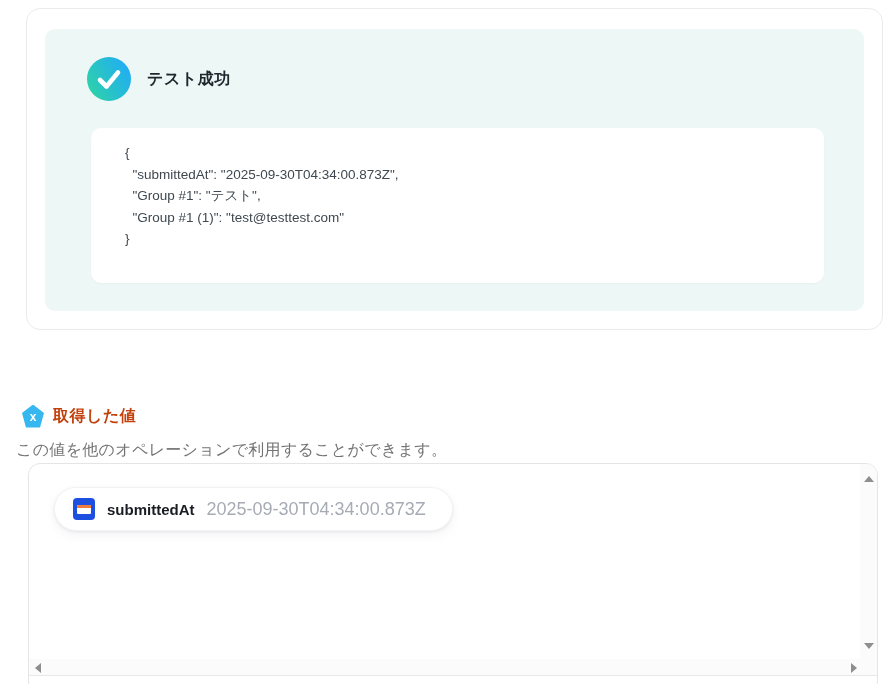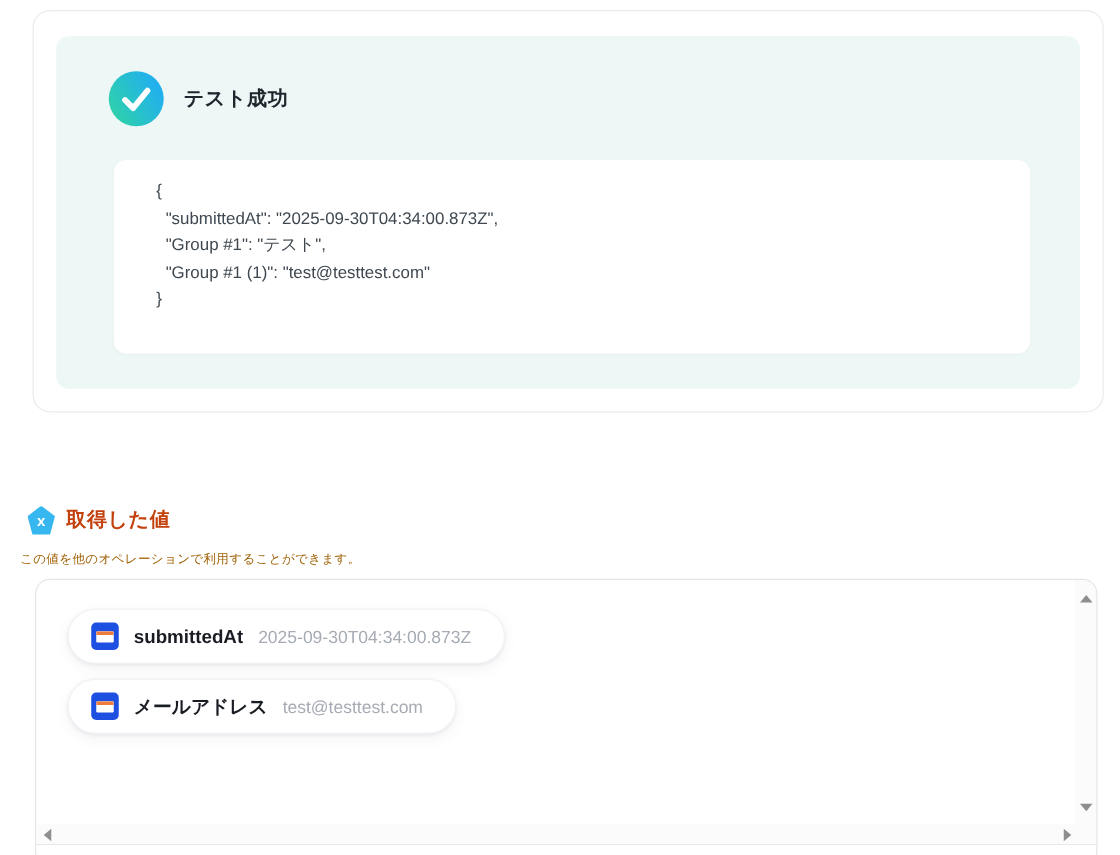--- a/index.html
+++ b/index.html
@@ -23,38 +23,38 @@
   .code-box pre { font-family:"Liberation Sans","DejaVu Sans",sans-serif;
     font-size:13.5px; line-height:21.5px; color:#3f4850; white-space:pre; }
 
   
   .values-header { position:absolute; left:22px; top:404px; display:flex; align-items:center; gap:9px; height:24px; }
   .pentagon-icon { width:22px; height:23px; background:#36b7f0; position:relative;
     clip-path:polygon(50% 0%,100% 37%,82% 100%,18% 100%,0% 37%);
     display:flex; align-items:center; justify-content:center; flex:0 0 auto; }
   .pentagon-icon span { color:#fff; font-size:12px; font-weight:bold; line-height:1; margin-top:2px; }
   .values-title { font-size:16px; font-weight:bold; color:#c2410c; letter-spacing:.5px; }
-  .values-desc { position:absolute; left:16px; top:440px; font-size:10px; color:#a16207; letter-spacing:.3px; }
+  .values-desc { position:absolute; left:16px; top:440px; font-size:16px; color:#737373; letter-spacing:.3px; }
 
   
   .values-panel { position:absolute; left:28px; top:463px; width:850px; height:230px;
     background:#fff; border:1px solid #e3e6e9; border-radius:12px; overflow:hidden; }
   .values-viewport { position:absolute; left:0; top:0; width:848px; height:212px;
     border-bottom:1px solid #e6e8eb; overflow:hidden; }
   .pill-stack { display:flex; flex-direction:column; align-items:flex-start; gap:12px;
     padding:23px 0 0 25px; }
   .value-pill { display:inline-flex; align-items:center; gap:12px; height:44px;
     background:#fff; border:1px solid #f1f3f6; border-radius:22px; padding:0 26px 0 18px;
     box-shadow:0 1px 3px rgba(15,23,42,.07), 0 4px 12px rgba(15,23,42,.05); cursor:pointer; }
   .field-icon { width:22px; height:22px; background:#1d4fe0; border-radius:4px;
     display:flex; align-items:center; justify-content:center; flex:0 0 auto; }
   .field-icon .inner { width:14px; height:9px; background:#ffffff; border-radius:1px; position:relative; overflow:hidden; }
   .field-icon .inner::before { content:''; position:absolute; top:0; left:0; right:0; height:3px; background:#ef7b3d; }
   .pill-label { font-size:15px; font-weight:bold; color:#191d23; white-space:nowrap; }
-  .pill-value { font-size:14px; color:#a6abb4; white-space:nowrap; }
+  .pill-value { font-size:18px; color:#a6abb4; white-space:nowrap; }
 
   
   .v-scrollbar { position:absolute; top:0; right:0; width:17px; height:195px;
     background:#fbfbfb; display:flex; flex-direction:column; align-items:center;
     justify-content:space-between; padding:12px 0 10px 0; }
   .h-scrollbar { position:absolute; left:0; top:195px; width:848px; height:17px;
     background:#fbfbfb; display:flex; flex-direction:row; align-items:center;
     justify-content:space-between; padding:0 20px 0 6px; }
   .arr { width:0; height:0; cursor:pointer; }
   .arr-up    { border-left:5px solid transparent; border-right:5px solid transparent; border-bottom:6px solid #8e8e8e; }
@@ -101,27 +101,20 @@
 
         <div class="value-pill">
           <div class="field-icon">
               <div class="inner"></div>
             </div>
           <span class="pill-label">submittedAt</span>
           <span class="pill-value">2025-09-30T04:34:00.873Z</span>
         </div>
 
 
-        <div class="value-pill">
-          <div class="field-icon">
-              <div class="inner"></div>
-            </div>
-          <span class="pill-label">メールアドレス</span>
-          <span class="pill-value">test@testtest.com</span>
-        </div>
 
       </div>
 
       <div class="v-scrollbar">
         <div class="arr arr-up"></div>
         <div class="arr arr-down"></div>
       </div>
       <div class="h-scrollbar">
         <div class="arr arr-left"></div>
         <div class="arr arr-right"></div>

